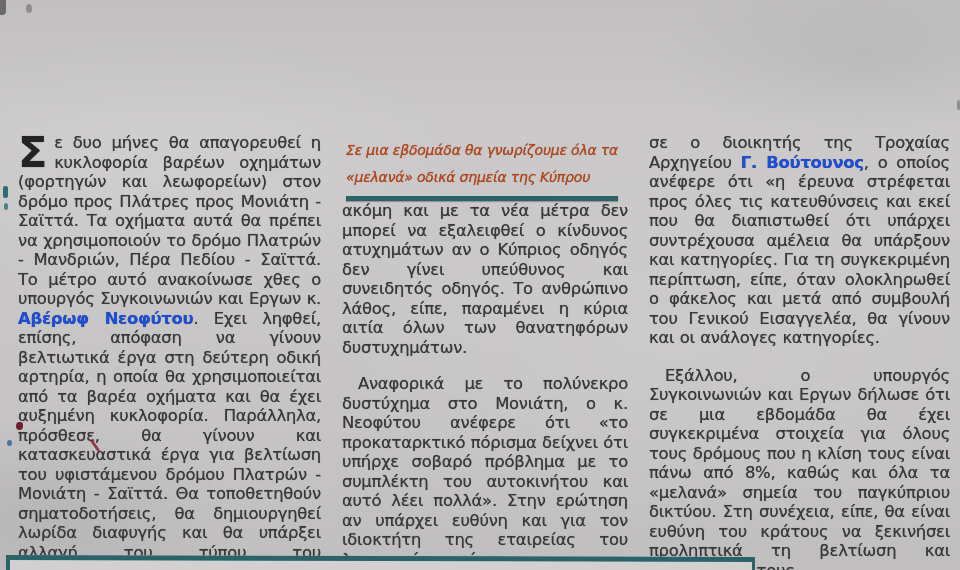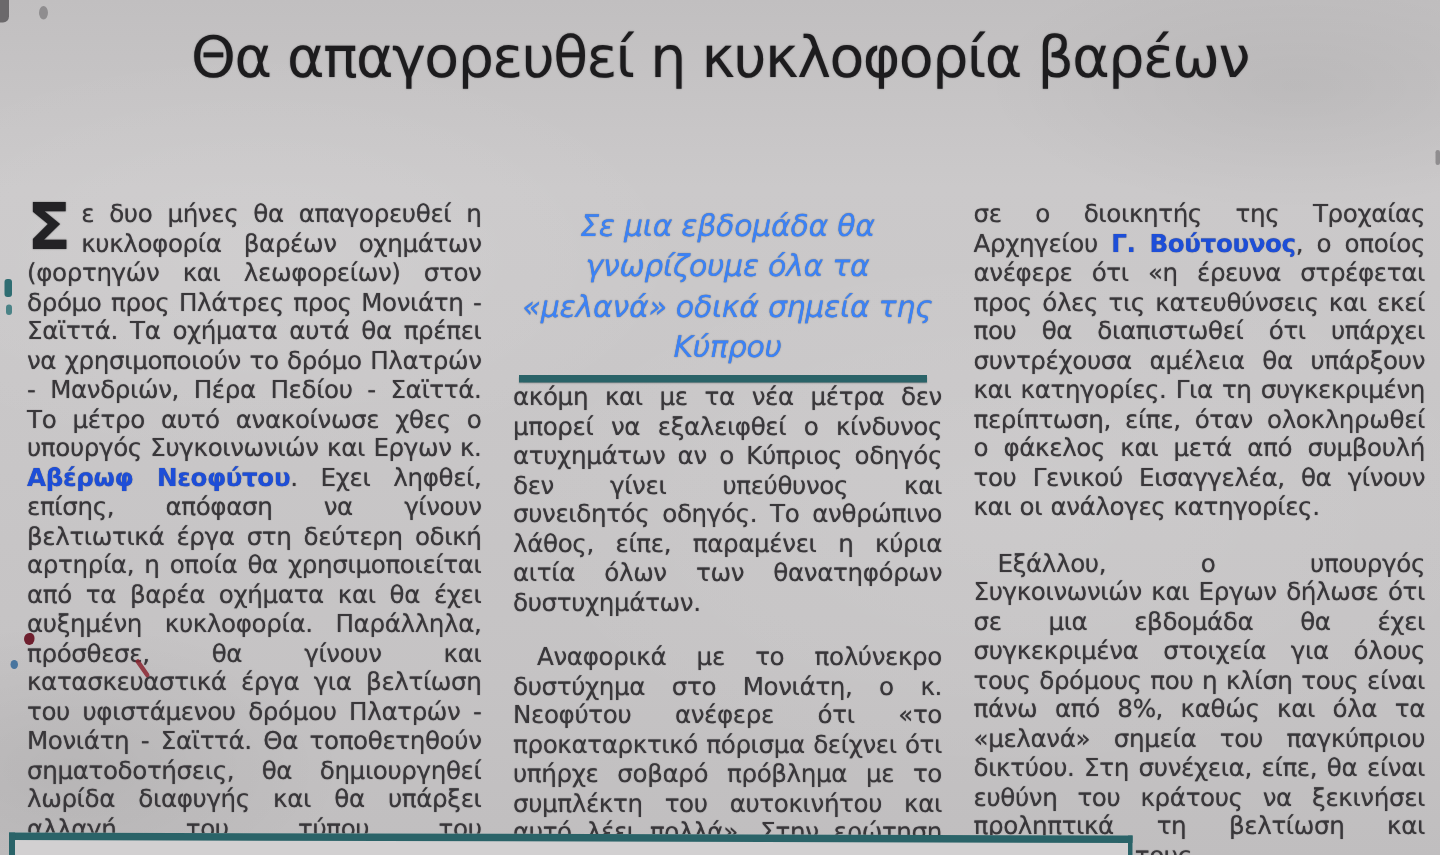--- a/index.html
+++ b/index.html
@@ -35,23 +35,23 @@
     text-shadow:0 0 0.7px rgba(50,48,52,0.75);
   }
   p.body + p.body{margin-top:1px;}
   .indent{text-indent:16px;}
   .dropcap{
     float:left;font-weight:bold;color:#232225;
     font-size:43px;line-height:33px;padding:3px 7px 0 0;
     text-shadow:0 0 1px rgba(25,25,28,0.7);
   }
   .pullquote{
-    margin:4px 4px 0 4px;color:#3b82f6;
-    font-style:italic;font-size:20px;line-height:27px;
-    text-align:center;letter-spacing:-0.2px;
+    margin:4px 4px 0 4px;color:#c2410c;
+    font-style:italic;font-size:14px;line-height:27px;
+    letter-spacing:-0.2px;
     text-shadow:0 0 0.8px rgba(55,55,60,0.7);
   }
   .quote-rule{
     height:5px;background:#2a6368;margin:5px 10px 0 4px;
     box-shadow:0 1px 1px rgba(0,0,0,0.25);
   }
   .col2-body-offset{margin-top:24px;}
   
   .bottom-box{
     position:absolute;left:6px;top:556px;width:742px;height:22px;
@@ -71,21 +71,21 @@
     transform:rotate(55deg);border-radius:2px;opacity:0.85;
   }
   .sp-br{right:0;top:100px;width:3px;height:10px;background:#8f8d8f;border-radius:2px;}
   b{font-weight:bold;color:#1d4ed8;}
 </style>
 </head>
 <body>
 
 <div class="page">
 
-  <h1 class="headline"><span>Θα απαγορευθεί η κυκλοφορία βαρέων</span><br></h1>
+  <h1 class="headline"><br></h1>
 
   <div class="cols">
 
     <div class="col">
       <p class="body"><span class="dropcap">Σ</span><span>ε δυο μήνες θα απαγορευθεί η κυκλοφορία βαρέων οχημάτων (φορτηγών και λεωφορείων) στον δρόμο προς Πλάτρες προς Μονιάτη - Σαϊττά. Τα οχήματα αυτά θα πρέπει να χρησιμοποιούν το δρόμο Πλατρών - Μανδριών, Πέρα Πεδίου - Σαϊττά. Το μέτρο αυτό ανακοίνωσε χθες ο υπουργός Συγκοινωνιών και Εργων κ. </span><b>Αβέρωφ Νεοφύτου</b><span>. Εχει ληφθεί, επίσης, απόφαση να γίνουν βελτιωτικά έργα στη δεύτερη οδική αρτηρία, η οποία θα χρησιμοποιείται από τα βαρέα οχήματα και θα έχει αυξημένη κυκλοφορία. Παράλληλα, πρόσθεσε, θα γίνουν και κατασκευαστικά έργα για βελτίωση του υφιστάμενου δρόμου Πλατρών - Μονιάτη - Σαϊττά. Θα τοποθετηθούν σηματοδοτήσεις, θα δημιουργηθεί λωρίδα διαφυγής και θα υπάρξει αλλαγή του τύπου του οδοστρώματος.</span></p>
 
     </div>
 
     <div class="col">
       <p class="pullquote">Σε μια εβδομάδα θα γνωρίζουμε όλα τα «μελανά» οδικά σημεία της Κύπρου</p>

